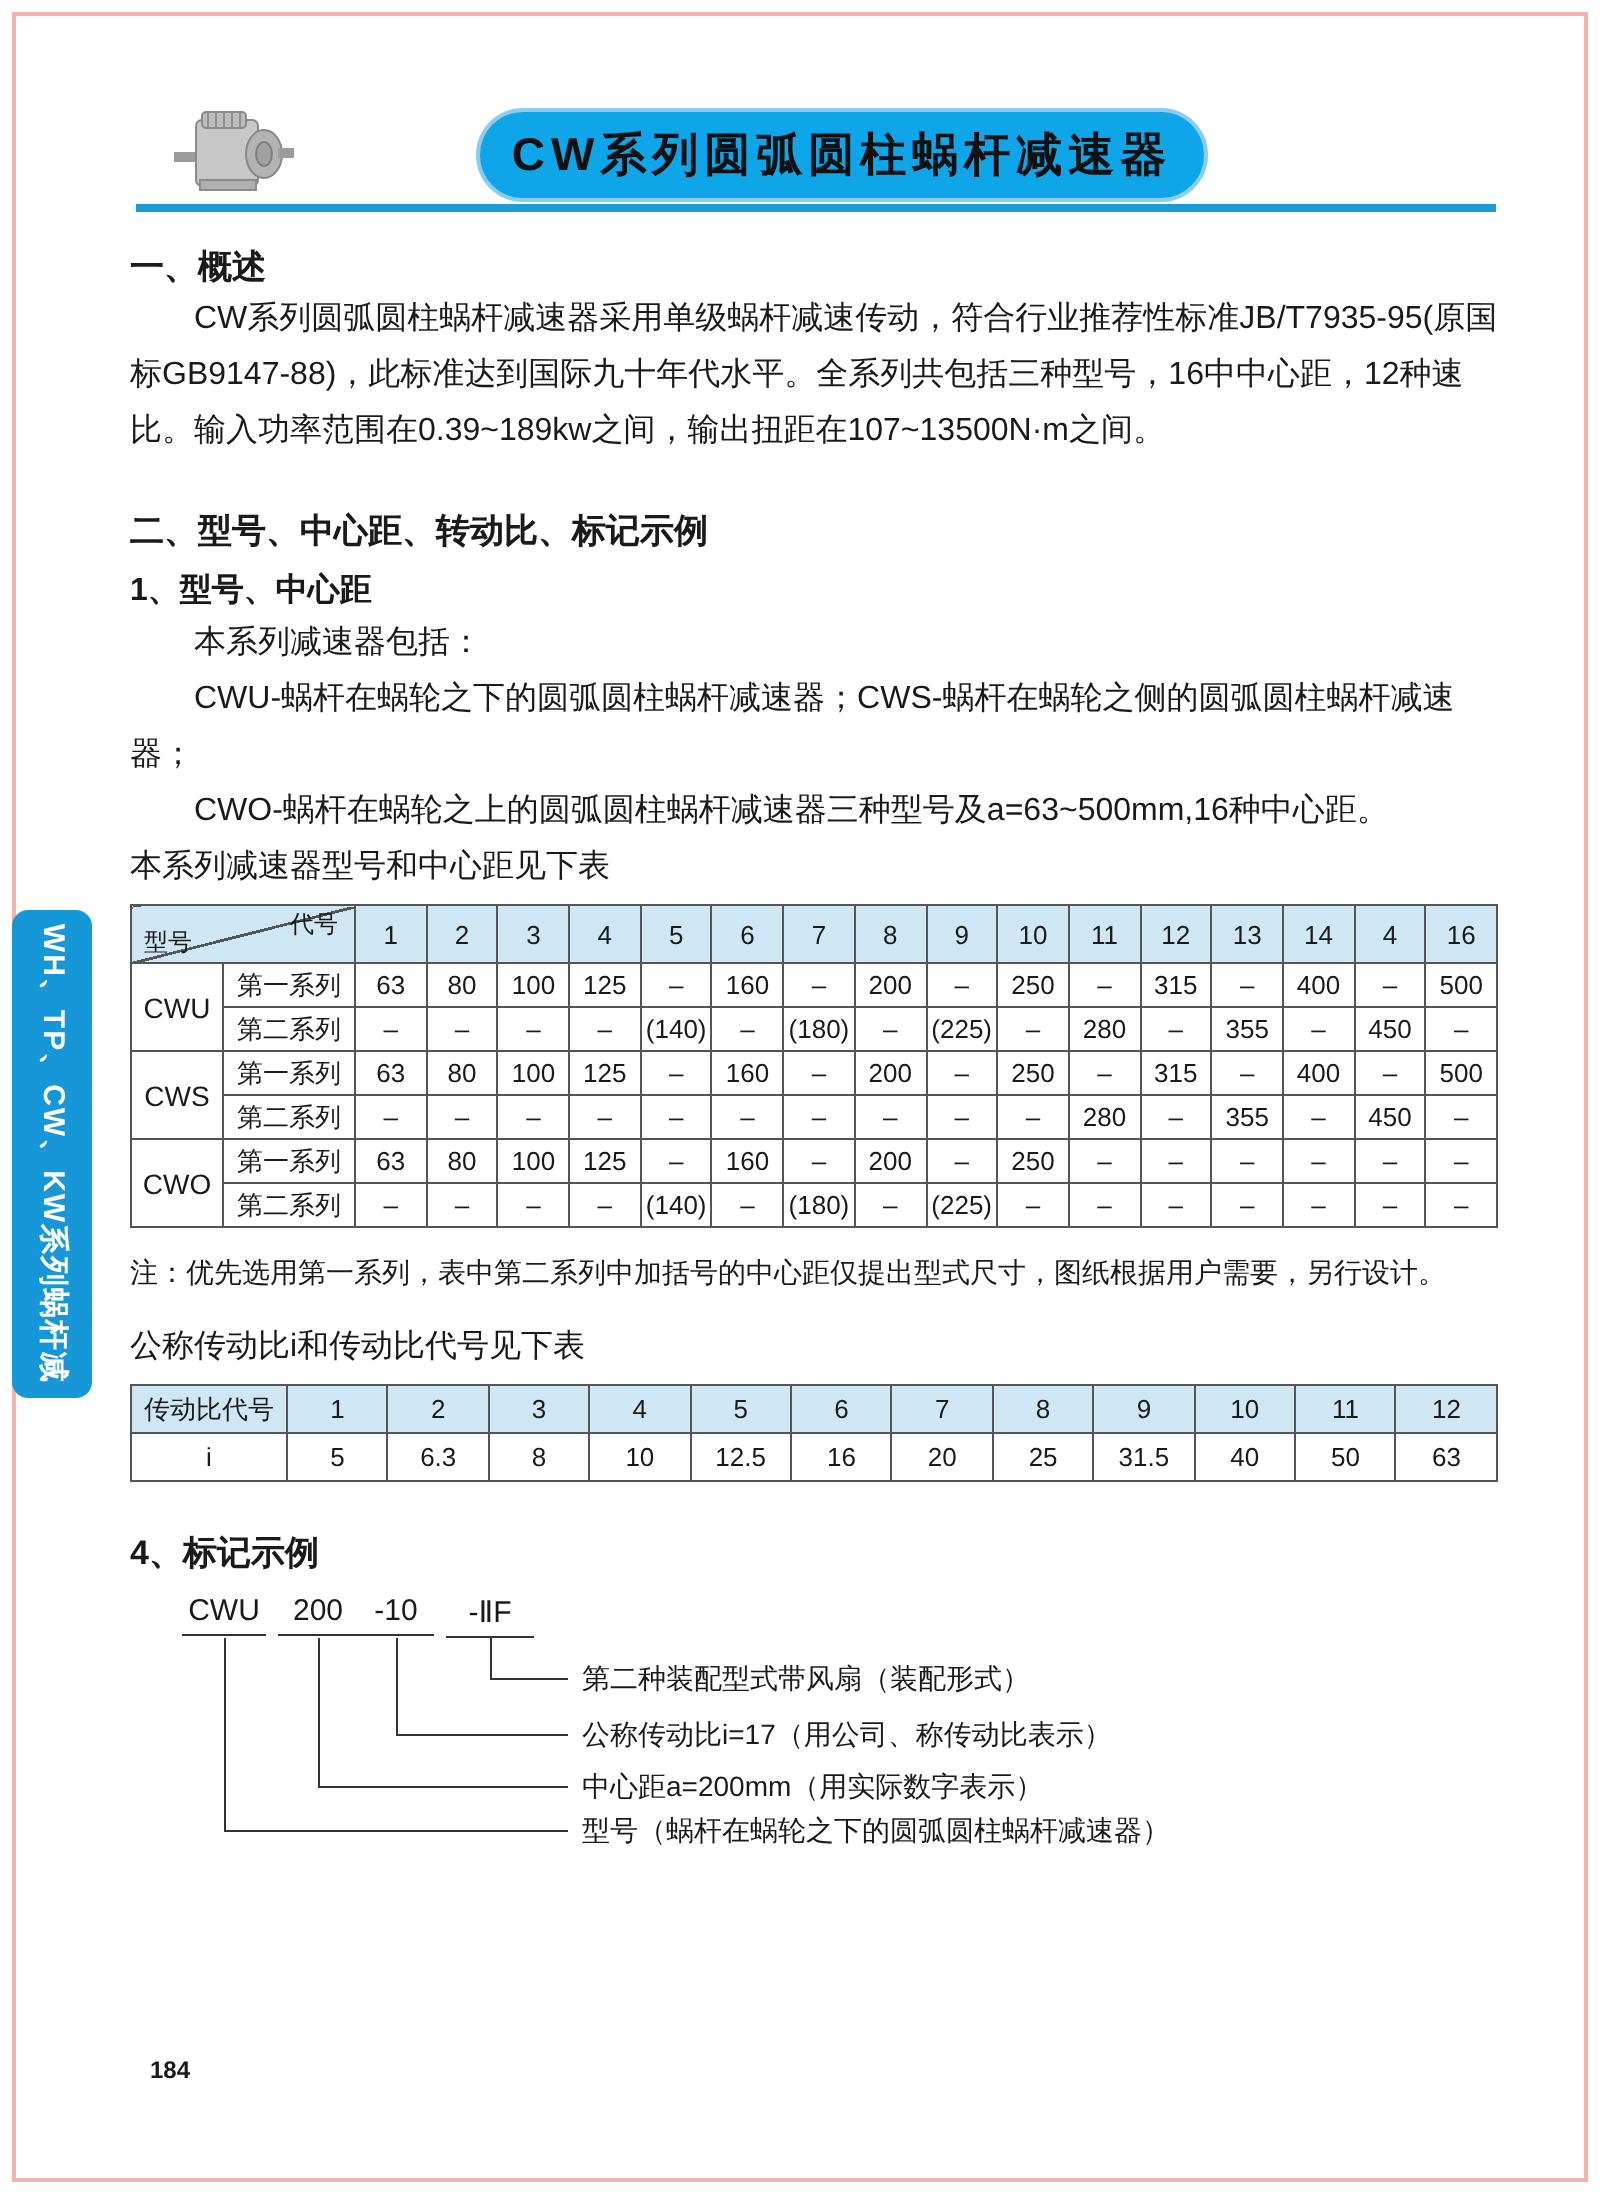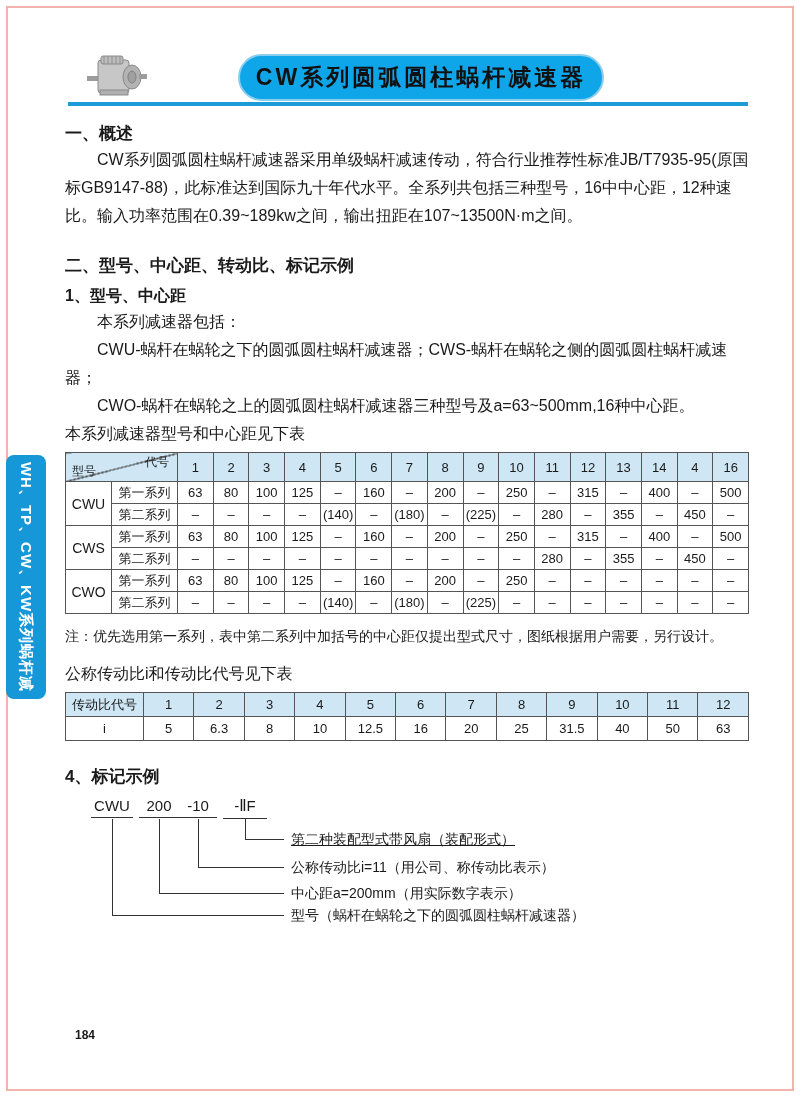--- a/index.html
+++ b/index.html
@@ -60,21 +60,21 @@
   .code1 { left:26px;  width:42px; }
   .code2 { left:74px;  width:40px; }
   .code3 { left:114px; width:38px; }
   .code4 { left:158px; width:44px; }
   .conn { position:absolute; top:22px; border-left:1px solid #333; border-bottom:1px solid #333; }
   .conn1 { left:180px; width:38px;  height:20px; }
   .conn2 { left:133px; width:85px;  height:48px; }
   .conn3 { left:94px;  width:124px; height:74px; }
   .conn4 { left:47px;  width:171px; height:96px; }
   .mlabel { position:absolute; left:226px; font-size:14px; white-space:nowrap; }
-  .mlabel1 { top:34px;text-decoration:underline; }
+  .mlabel1 { top:34px; }
   .mlabel2 { top:62px; }
   .mlabel3 { top:88px; }
   .mlabel4 { top:110px; }
 
   .page-number { position:absolute; left:75px; top:1028px; font-size:12px; font-weight:bold; }
 </style>
 </head>
 <body>
 
 <div class="page-border"></div>
@@ -316,20 +316,20 @@
     <span class="code code2">200</span>
     <span class="code code3">-10</span>
     <span class="code code4">-ⅡF</span>
 
     <div class="conn conn1"></div>
     <div class="conn conn2"></div>
     <div class="conn conn3"></div>
     <div class="conn conn4"></div>
 
     <span class="mlabel mlabel1">第二种装配型式带风扇（装配形式）</span>
-    <span class="mlabel mlabel2">公称传动比i=11（用公司、称传动比表示）</span>
+    <span class="mlabel mlabel2">公称传动比i=17（用公司、称传动比表示）</span>
     <span class="mlabel mlabel3">中心距a=200mm（用实际数字表示）</span>
     <span class="mlabel mlabel4">型号（蜗杆在蜗轮之下的圆弧圆柱蜗杆减速器）</span>
   </div>
 
 </div>
 
 <div class="page-number">184</div>
 
 </body></html>

